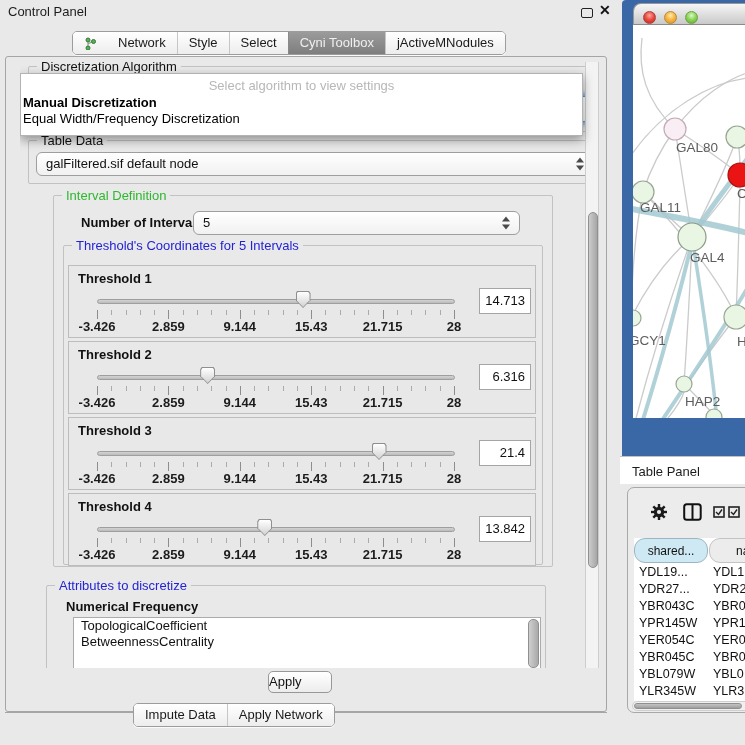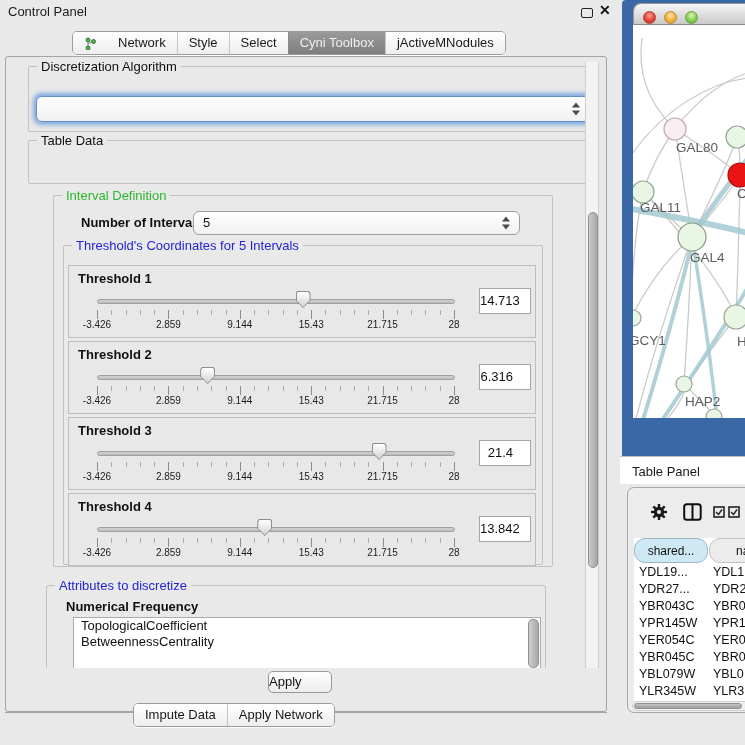--- a/index.html
+++ b/index.html
@@ -66,25 +66,25 @@
               clip-path:polygon(10% 0,90% 0,100% 14%,100% 55%,50% 100%,0 55%,0 14%); }
   .th-thumb::after { content:""; position:absolute; inset:1px;
               clip-path:polygon(10% 0,90% 0,100% 14%,100% 55%,50% 100%,0 55%,0 14%);
               background:linear-gradient(#ffffff,#d2d2d2); }
   .th-ticks { position:absolute; left:28px; top:44px; width:359px; height:9px;
       background-image:
         repeating-linear-gradient(to right,#8d8d8d 0 1px,transparent 1px 71.4px),
         repeating-linear-gradient(to right,#ababab 0 1px,transparent 1px 14.28px);
       background-size:359px 9px,359px 5px; background-repeat:no-repeat; }
   .th-ticklabels { position:absolute; left:28px; top:53px; width:359px; height:14px; }
-  .ticklab { position:absolute; transform:translateX(-50%); font-size:10px;
-             font-weight:normal; color:#1c1c1c; white-space:nowrap; }
+  .ticklab { position:absolute; transform:translateX(-50%); font-size:13px;
+             font-weight:bold; color:#1c1c1c; white-space:nowrap; }
   .th-valuebox { position:absolute; left:410px; top:22px; width:52px; height:26px;
                  background:#fff; border:1px solid #a5a5a5; font-size:13px;
-                 line-height:24px; text-align:right; padding-right:17px; }
+                 line-height:24px; text-align:right; padding-right:5px; }
 
   
   .attr-list { position:absolute; left:53px; top:555px; width:468px; height:60px;
                background:#fff; border:1px solid #ababab; overflow:hidden; }
   .attr-item { font-size:13px; line-height:16px; padding-left:7px; white-space:nowrap; }
   .attr-scroll { position:absolute; right:1px; top:1px; width:11px; height:49px;
                  background:linear-gradient(to right,#cfcfcf,#a9a9a9); border:1px solid #8f8f8f; border-radius:5px; }
 
   
   .vscroll-track { position:absolute; left:565px; top:0; width:14px; height:606px;
@@ -171,23 +171,32 @@
 
 <div class="abs viewport">
 
   <div class="group" style="left:8px; top:4px; width:570px; height:66px;">
     <span class="gtitle">Discretization Algorithm</span>
   </div>
   <div class="combo focus" style="left:16px; top:34px; width:554px; height:26px; line-height:24px;">
       <span class="stepper"></span>
     </div>
 
+  <div class="popup">
+    <div class="popup-hint">Select algorithm to view settings</div>
+    <div class="popup-opt1">Manual Discretization</div>
+    <div class="popup-opt2">Equal Width/Frequency Discretization</div>
+  </div>
 
   <div class="group" style="left:8px; top:78px; width:570px; height:44px;">
     <span class="gtitle">Table Data</span>
+  </div>
+  <div class="combo" style="left:16px; top:90px; width:558px; height:24px; line-height:22px;">
+    <span>galFiltered.sif default node</span>
+    <span class="stepper"></span>
   </div>
 
   <div class="group" style="left:33px; top:133px; width:500px; height:372px;">
     <span class="gtitle green">Interval Definition</span>
   </div>
   <span class="abs label13 bold" style="left:61px; top:153px;">Number of Intervals</span>
   <div class="combo" style="left:173px; top:149px; width:327px; height:24px; line-height:22px;">
     <span>5</span>
     <span class="stepper"></span>
   </div>

